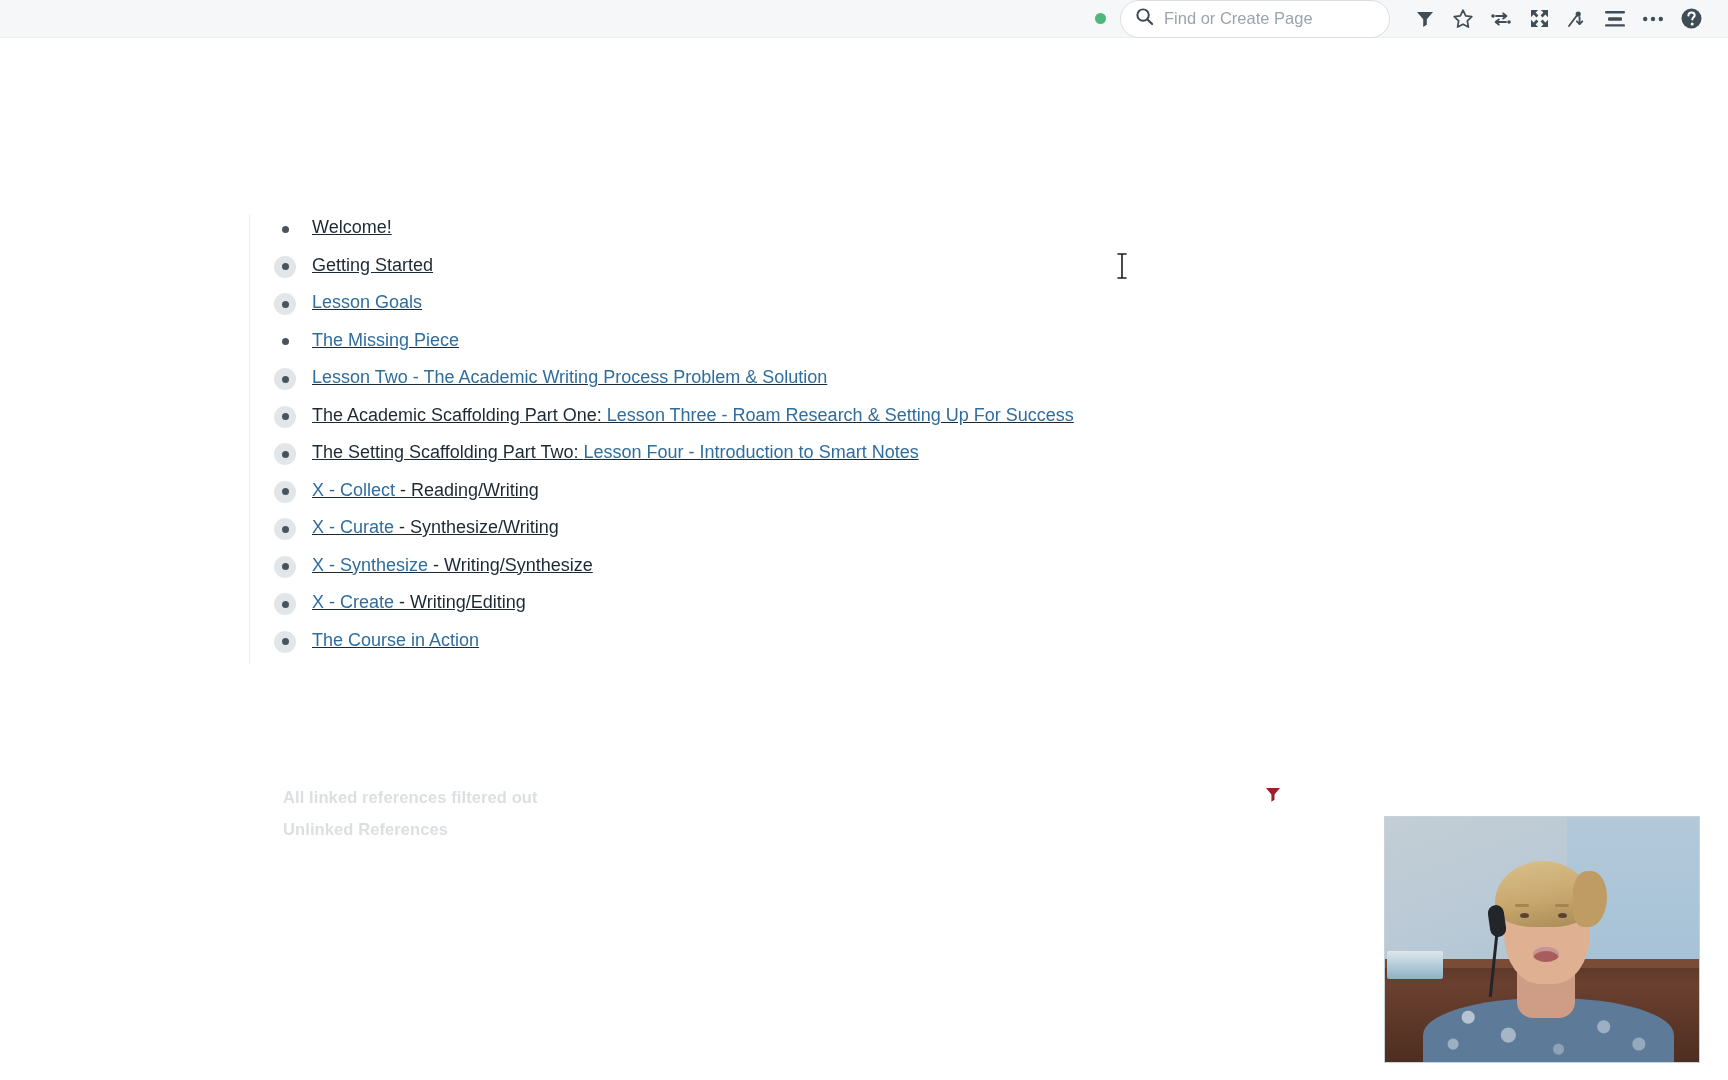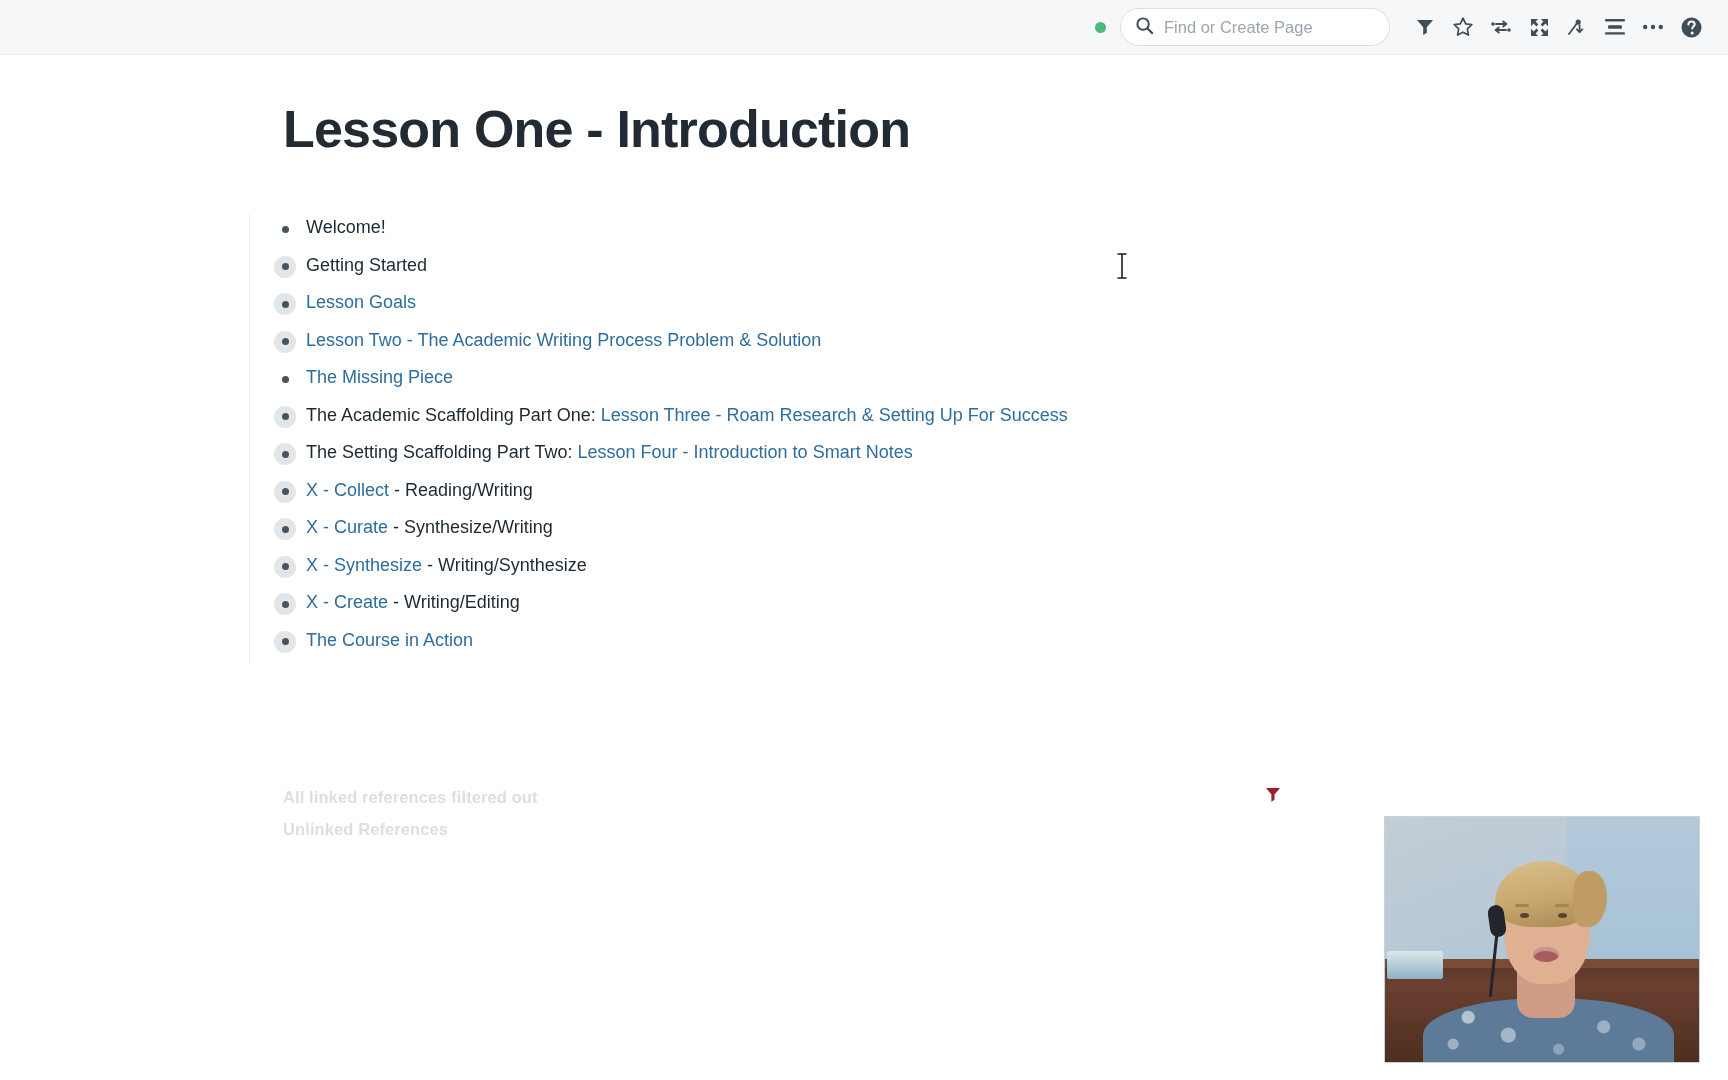--- a/index.html
+++ b/index.html
@@ -16,21 +16,21 @@
     color: #202b33;
     position: relative;
     cursor: default;
   }
 
   
   .topbar {
     position: absolute;
     top: 0; left: 0;
     width: 1728px;
-    height: 55px;
+    height: 38px;
     background: #f6f7f8;
     border-bottom: 1px solid #eceef0;
     box-sizing: border-box;
     display: flex;
     align-items: center;
     justify-content: flex-end;
     padding-right: 18px;
   }
   .topbar-right {
     display: flex;
@@ -128,25 +128,26 @@
     border-radius: 50%;
   }
   .bullet-wrap.halo { background: #e3e6e9; }
   .bullet-dot {
     width: 7px;
     height: 7px;
     border-radius: 50%;
     background: #48545d;
   }
   .block-text {
-    margin-left: 10px;
+    margin-left: 16px;
     font-size: 18px;
     line-height: 26px;
     color: #1d2a33;
     white-space: nowrap;
+    text-decoration: underline;
   }
   .lnk { color: #2f6d9e; }
   .plain { color: #1d2a33; }
 
   
   .refs {
     position: absolute;
     left: 283px;
     top: 726px;
     width: 1000px;
@@ -387,21 +388,20 @@
         <path d="M8.4 8.5c0-1.8 1.5-3 3.2-3 1.8 0 3.1 1.1 3.1 2.8 0 1.9-2.4 2.2-2.4 4.2" fill="none" stroke="#ffffff" stroke-width="2" stroke-linecap="round"></path>
         <circle cx="12.2" cy="17" r="1.5" fill="#ffffff"></circle>
       </svg>
     </div>
 
   </div>
 </div>
 
 <div class="page">
 
-  <div class="page-title">Lesson One - Introduction</div>
 
   <div class="block-list">
       <div class="block">
         <div class="bullet-wrap">
           <div class="bullet-dot"></div>
         </div>
         <div class="block-text"><span class="plain">Welcome!</span></div>
       </div>
       <div class="block">
         <div class="bullet-wrap halo">
@@ -409,30 +409,30 @@
         </div>
         <div class="block-text"><span class="plain">Getting Started</span></div>
       </div>
       <div class="block">
         <div class="bullet-wrap halo">
           <div class="bullet-dot"></div>
         </div>
         <div class="block-text"><span class="lnk">Lesson Goals</span></div>
       </div>
       <div class="block">
+        <div class="bullet-wrap">
+          <div class="bullet-dot"></div>
+        </div>
+        <div class="block-text"><span class="lnk">The Missing Piece</span></div>
+      </div>
+      <div class="block">
         <div class="bullet-wrap halo">
           <div class="bullet-dot"></div>
         </div>
         <div class="block-text"><span class="lnk">Lesson Two - The Academic Writing Process Problem &amp; Solution</span></div>
-      </div>
-      <div class="block">
-        <div class="bullet-wrap">
-          <div class="bullet-dot"></div>
-        </div>
-        <div class="block-text"><span class="lnk">The Missing Piece</span></div>
       </div>
       <div class="block">
         <div class="bullet-wrap halo">
           <div class="bullet-dot"></div>
         </div>
         <div class="block-text"><span class="plain">The Academic Scaffolding Part One: </span><span class="lnk">Lesson Three - Roam Research &amp; Setting Up For Success</span></div>
       </div>
       <div class="block">
         <div class="bullet-wrap halo">
           <div class="bullet-dot"></div>

